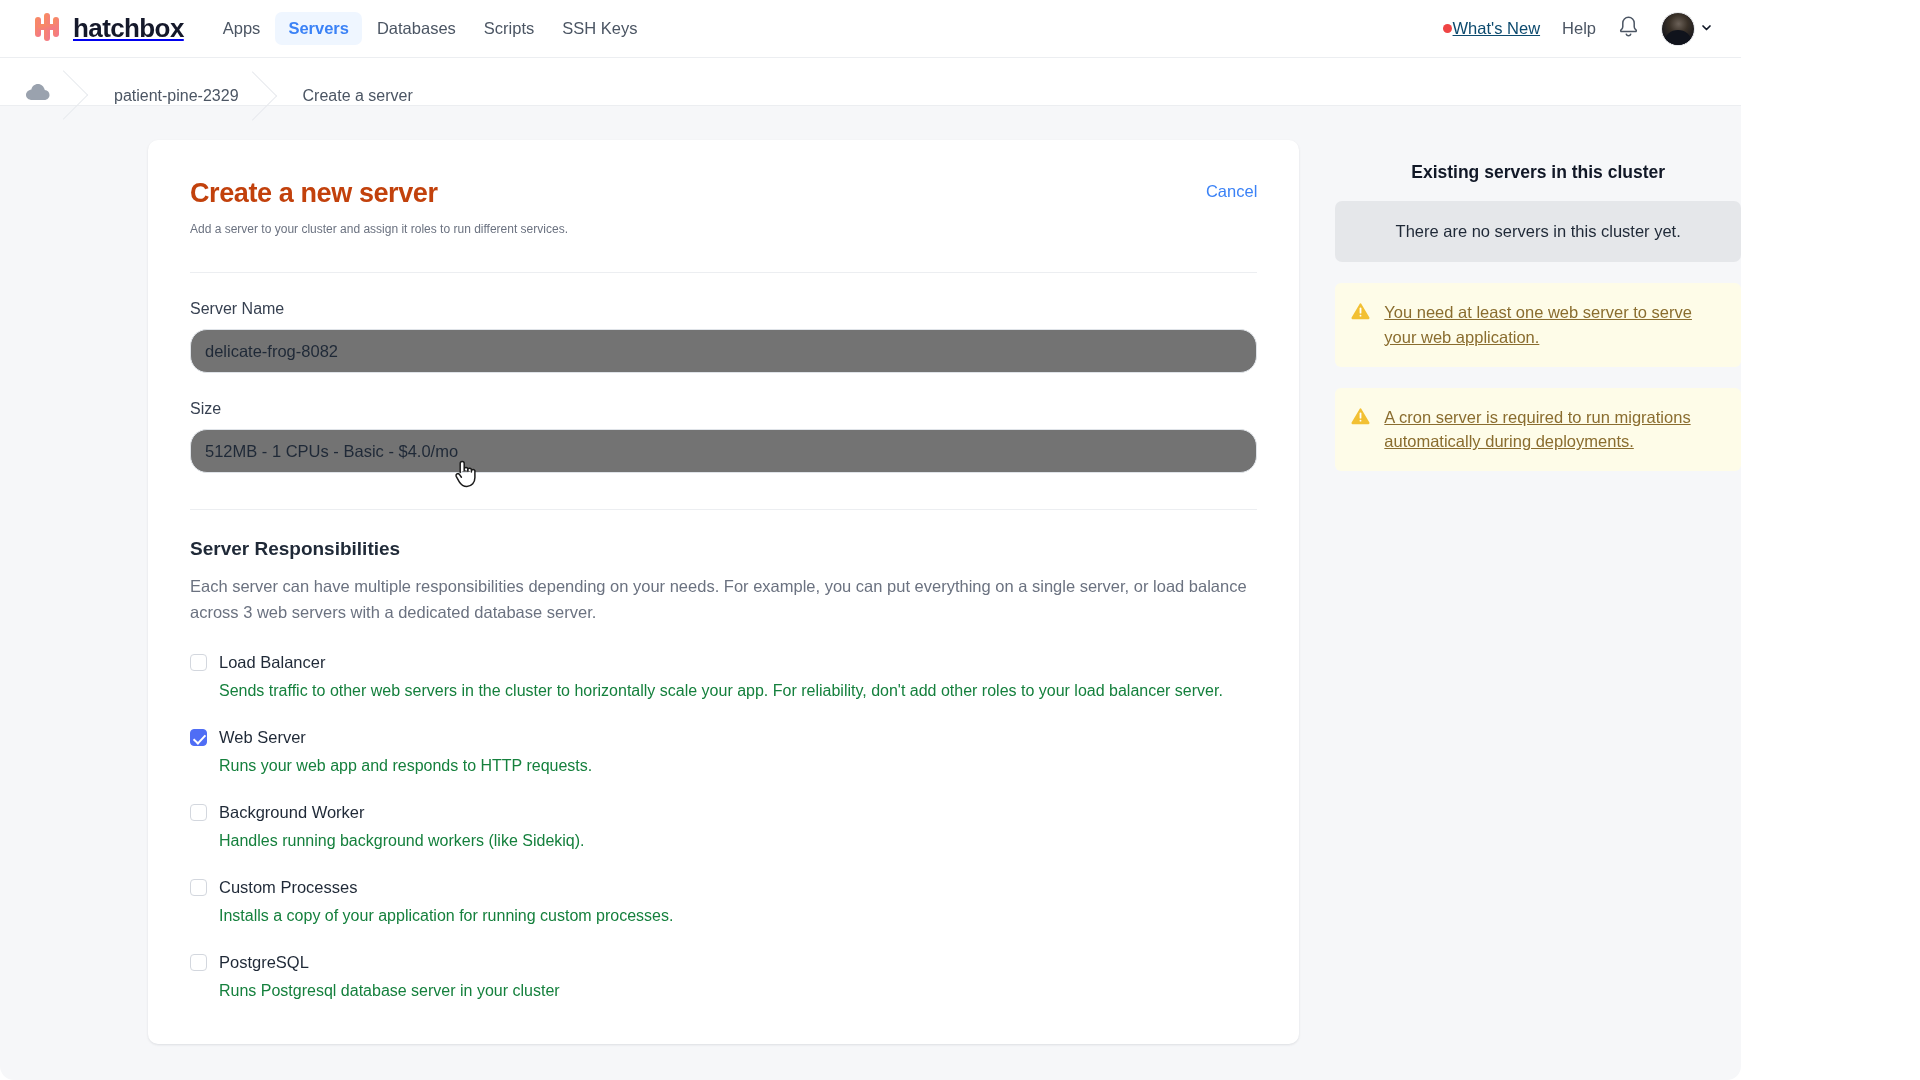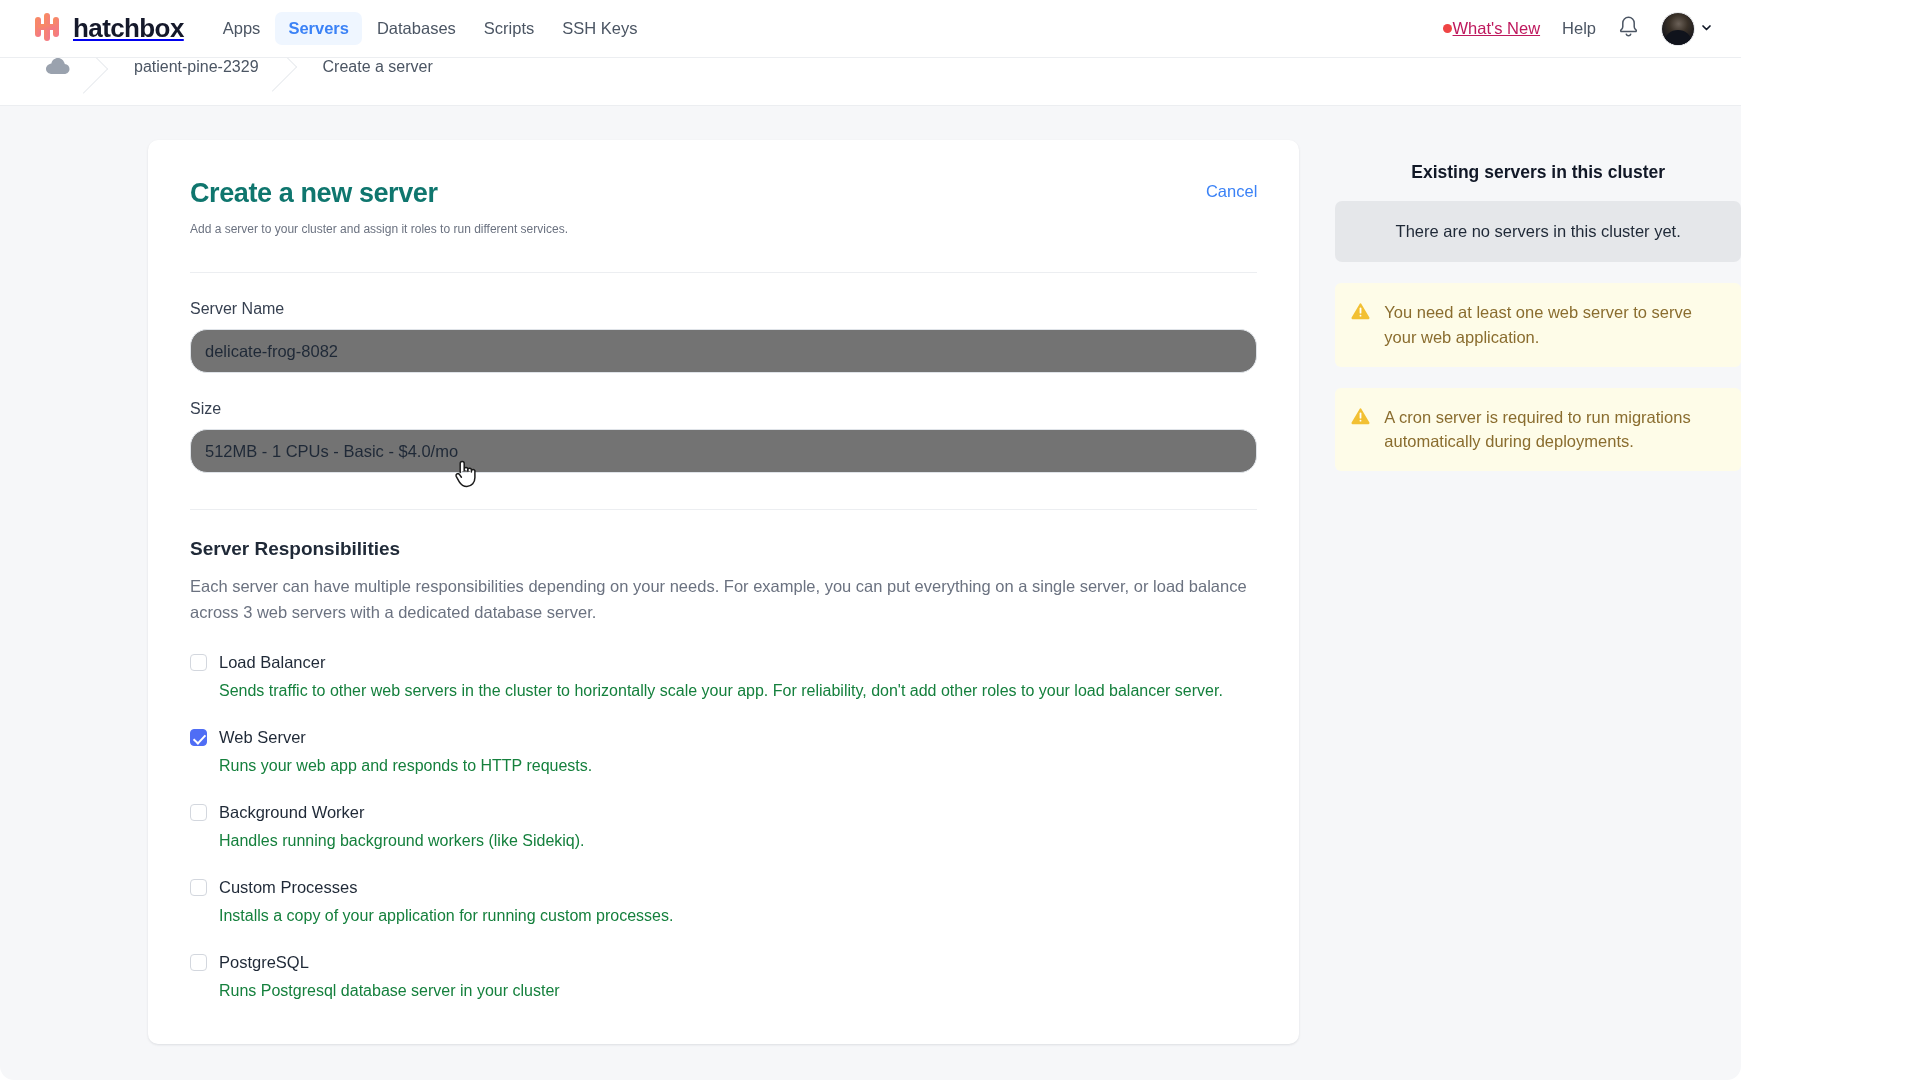--- a/index.html
+++ b/index.html
@@ -60,21 +60,21 @@
     font-weight: 600;
   }
   .nav-right {
     margin-left: auto;
     display: flex;
     align-items: center;
     gap: 22px;
   }
   .whats-new {
     display: flex; align-items: center; gap: 1px;
-    font-size: 16.5px; color: #be185d;
+    font-size: 16.5px; color: #0c4a6e;
   }
   .red-dot {
     width: 9px; height: 9px; border-radius: 50%;
     background: #ef4444; display: block;
   }
   .help-link { font-size: 16.5px; color: #4b5563; text-decoration: none; }
   .bell { display: block; }
   .avatar-wrap { display: flex; align-items: center; gap: 5px; }
   .avatar {
     width: 34px; height: 34px; border-radius: 50%;
@@ -87,22 +87,22 @@
     position: absolute; left: 50%; top: 56%;
     width: 26px; height: 22px; transform: translateX(-50%);
     border-radius: 50% 50% 0 0;
     background: #10131c;
   }
 
   
   .crumbbar {
     height: 48px;
     background: #ffffff;
-    display: flex; align-items: flex-start;
-    padding-left: 32px;
+    display: flex; align-items: flex-end;
+    padding-left: 12px;
     border-bottom: 1px solid #eceef1;
     position: relative; z-index: 4;
   }
   .crumb {
     display: flex; align-items: center;
     position: relative;
     padding: 0 30px 0 34px;
     font-size: 16px;
     color: #4b5563;
     white-space: nowrap;
@@ -134,21 +134,21 @@
     background: #ffffff;
     border-radius: 10px;
     box-shadow: 0 1px 3px rgba(16,24,40,.07), 0 1px 2px rgba(16,24,40,.04);
     padding: 38px 42px 44px 42px;
   }
 
   .card-head {
     display: flex; align-items: flex-start; justify-content: space-between;
   }
   .card-title {
-    font-size: 27px; font-weight: bold; color: #0f766e;
+    font-size: 27px; font-weight: bold; color: #c2410c;
     letter-spacing: -0.4px;
   }
   .card-sub {
     margin-top: 13px;
     font-size: 12px; color: #6b7280;
   }
   .cancel-link {
     font-size: 16.5px; color: #3b82f6; text-decoration: none;
     margin-top: 4px;
   }
@@ -226,21 +226,21 @@
   .alert {
     margin-top: 21px;
     background: #fefce8;
     border-radius: 6px;
     padding: 17px 18px 17px 16px;
     display: flex; gap: 14px;
     align-items: flex-start;
   }
   .warn-icon { flex: 0 0 auto; margin-top: 2px; display: block; }
   .alert-text {
-    font-size: 16.5px; color: #8a6d2f; line-height: 1.5;
+    font-size: 16.5px; color: #8a6d2f; line-height: 1.5; text-decoration: underline;
   }
 
   
   .cursor {
     position: absolute;
     left: 452px; top: 459px;
     width: 26px; height: 32px;
     pointer-events: none;
     z-index: 50;
   }

